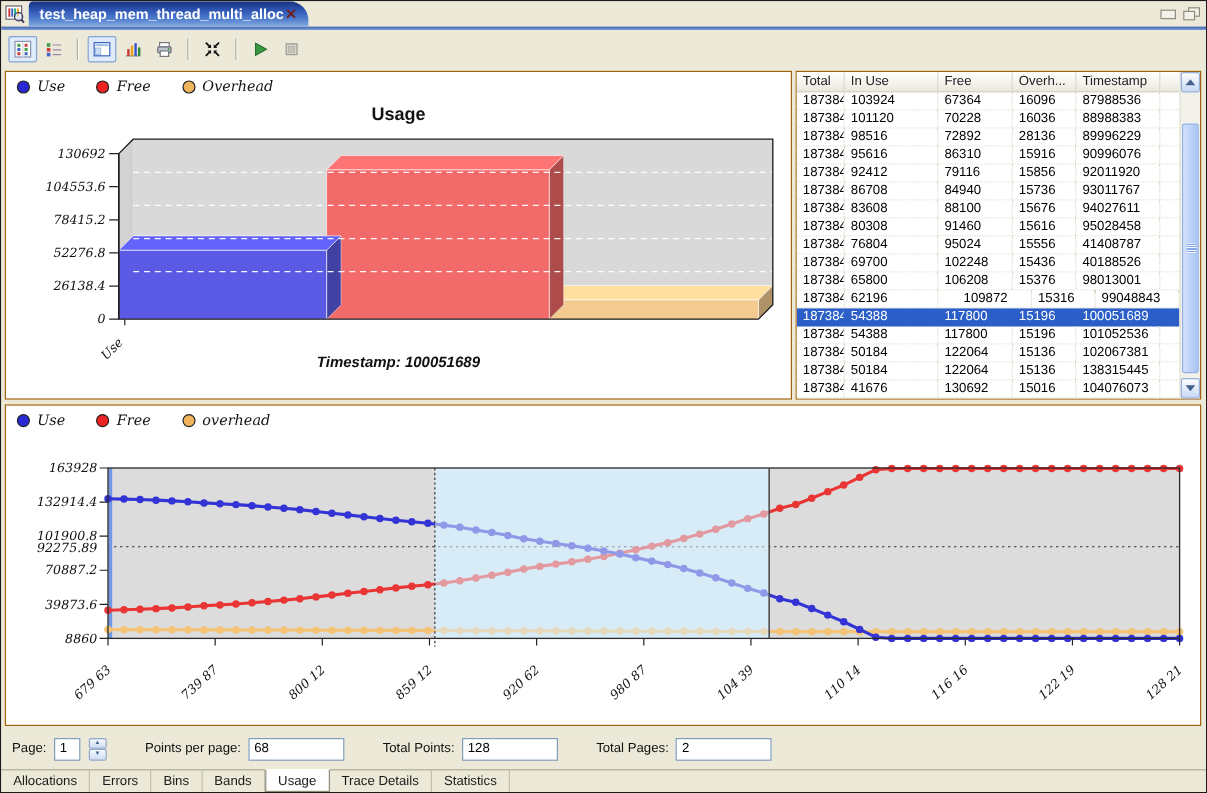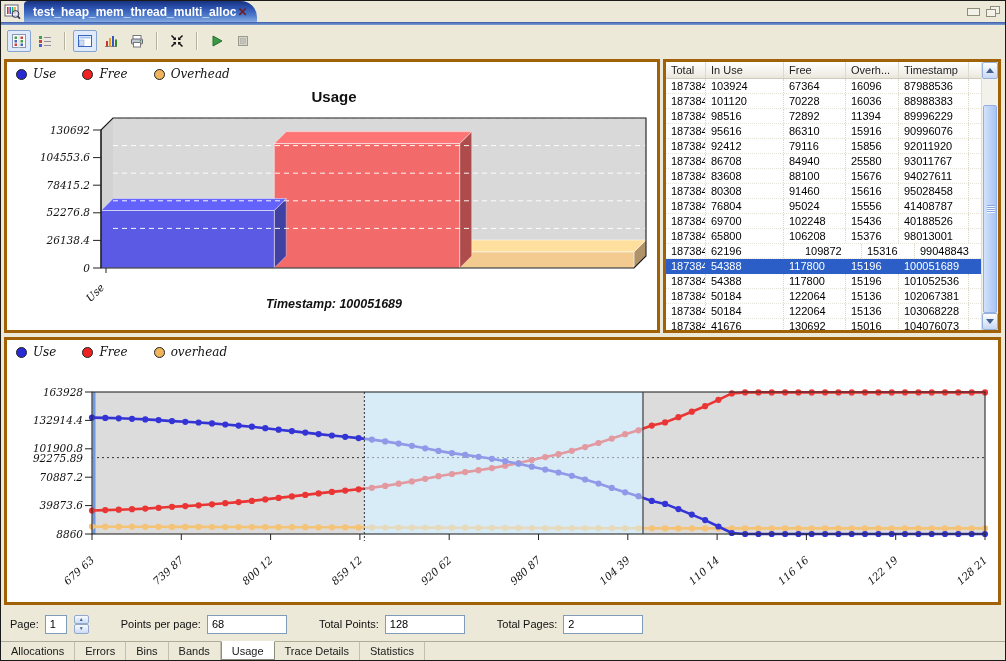--- a/index.html
+++ b/index.html
@@ -22,21 +22,21 @@
   .bluebar{height:3px;background:linear-gradient(180deg,#3c5da8,#7e9fd8);}
 
   
   .toolbar{height:32px;display:flex;align-items:center;padding:0 6px;gap:2px;background:#ece9d8;}
   .tool{width:24px;height:22px;display:flex;align-items:center;justify-content:center;border:1px solid transparent;border-radius:2px;flex:none;}
   .tool.pressed{border:1px solid #84a3d2;background:#dfeafa;}
   .tsep{width:2px;height:18px;border-left:1px solid #b4b19f;border-right:1px solid #fbfaf3;margin:0 5px;flex:none;}
 
   
   .content{position:relative;height:550px;background:#ece9d8;}
-  .panel{position:absolute;background:#fff;border:3px solid #a16207;}
+  .panel{position:absolute;background:#fff;border:1px solid #a16207;}
   #panel-usage{left:3px;top:2px;width:656px;height:274px;}
   #panel-table{left:662px;top:2px;width:338px;height:274px;}
   #panel-line{left:3px;top:280px;width:997px;height:268px;}
   svg.chart{position:absolute;left:0;top:0;}
 
   .legend{position:absolute;top:5px;left:9px;display:flex;gap:26px;z-index:2;}
   .leg{display:flex;align-items:center;gap:6px;}
   .dot{width:11px;height:11px;border-radius:50%;border:1.5px solid #222;flex:none;}
   .lbl{font:italic 12px "DejaVu Serif",serif;color:#111;}
 
@@ -263,42 +263,42 @@
             <div class="td" style="width: 40px;">187384</div>
             <div class="td" style="width: 78px;">101120</div>
             <div class="td" style="width: 62px;">70228</div>
             <div class="td" style="width: 53px;">16036</div>
             <div class="td" style="width: 70px;">88988383</div>
           </div>
           <div class="tr">
             <div class="td" style="width: 40px;">187384</div>
             <div class="td" style="width: 78px;">98516</div>
             <div class="td" style="width: 62px;">72892</div>
-            <div class="td" style="width: 53px;">11394</div>
+            <div class="td" style="width: 53px;">28136</div>
             <div class="td" style="width: 70px;">89996229</div>
           </div>
           <div class="tr">
             <div class="td" style="width: 40px;">187384</div>
             <div class="td" style="width: 78px;">95616</div>
             <div class="td" style="width: 62px;">86310</div>
             <div class="td" style="width: 53px;">15916</div>
             <div class="td" style="width: 70px;">90996076</div>
           </div>
           <div class="tr">
             <div class="td" style="width: 40px;">187384</div>
             <div class="td" style="width: 78px;">92412</div>
             <div class="td" style="width: 62px;">79116</div>
             <div class="td" style="width: 53px;">15856</div>
             <div class="td" style="width: 70px;">92011920</div>
           </div>
           <div class="tr">
             <div class="td" style="width: 40px;">187384</div>
             <div class="td" style="width: 78px;">86708</div>
             <div class="td" style="width: 62px;">84940</div>
-            <div class="td" style="width: 53px;">25580</div>
+            <div class="td" style="width: 53px;">15736</div>
             <div class="td" style="width: 70px;">93011767</div>
           </div>
           <div class="tr">
             <div class="td" style="width: 40px;">187384</div>
             <div class="td" style="width: 78px;">83608</div>
             <div class="td" style="width: 62px;">88100</div>
             <div class="td" style="width: 53px;">15676</div>
             <div class="td" style="width: 70px;">94027611</div>
           </div>
           <div class="tr">
@@ -355,21 +355,21 @@
             <div class="td" style="width: 78px;">50184</div>
             <div class="td" style="width: 62px;">122064</div>
             <div class="td" style="width: 53px;">15136</div>
             <div class="td" style="width: 70px;">102067381</div>
           </div>
           <div class="tr">
             <div class="td" style="width: 40px;">187384</div>
             <div class="td" style="width: 78px;">50184</div>
             <div class="td" style="width: 62px;">122064</div>
             <div class="td" style="width: 53px;">15136</div>
-            <div class="td" style="width: 70px;">103068228</div>
+            <div class="td" style="width: 70px;">138315445</div>
           </div>
           <div class="tr">
             <div class="td" style="width: 40px;">187384</div>
             <div class="td" style="width: 78px;">41676</div>
             <div class="td" style="width: 62px;">130692</div>
             <div class="td" style="width: 53px;">15016</div>
             <div class="td" style="width: 70px;">104076073</div>
           </div>
         </div>
       <div class="sb">

